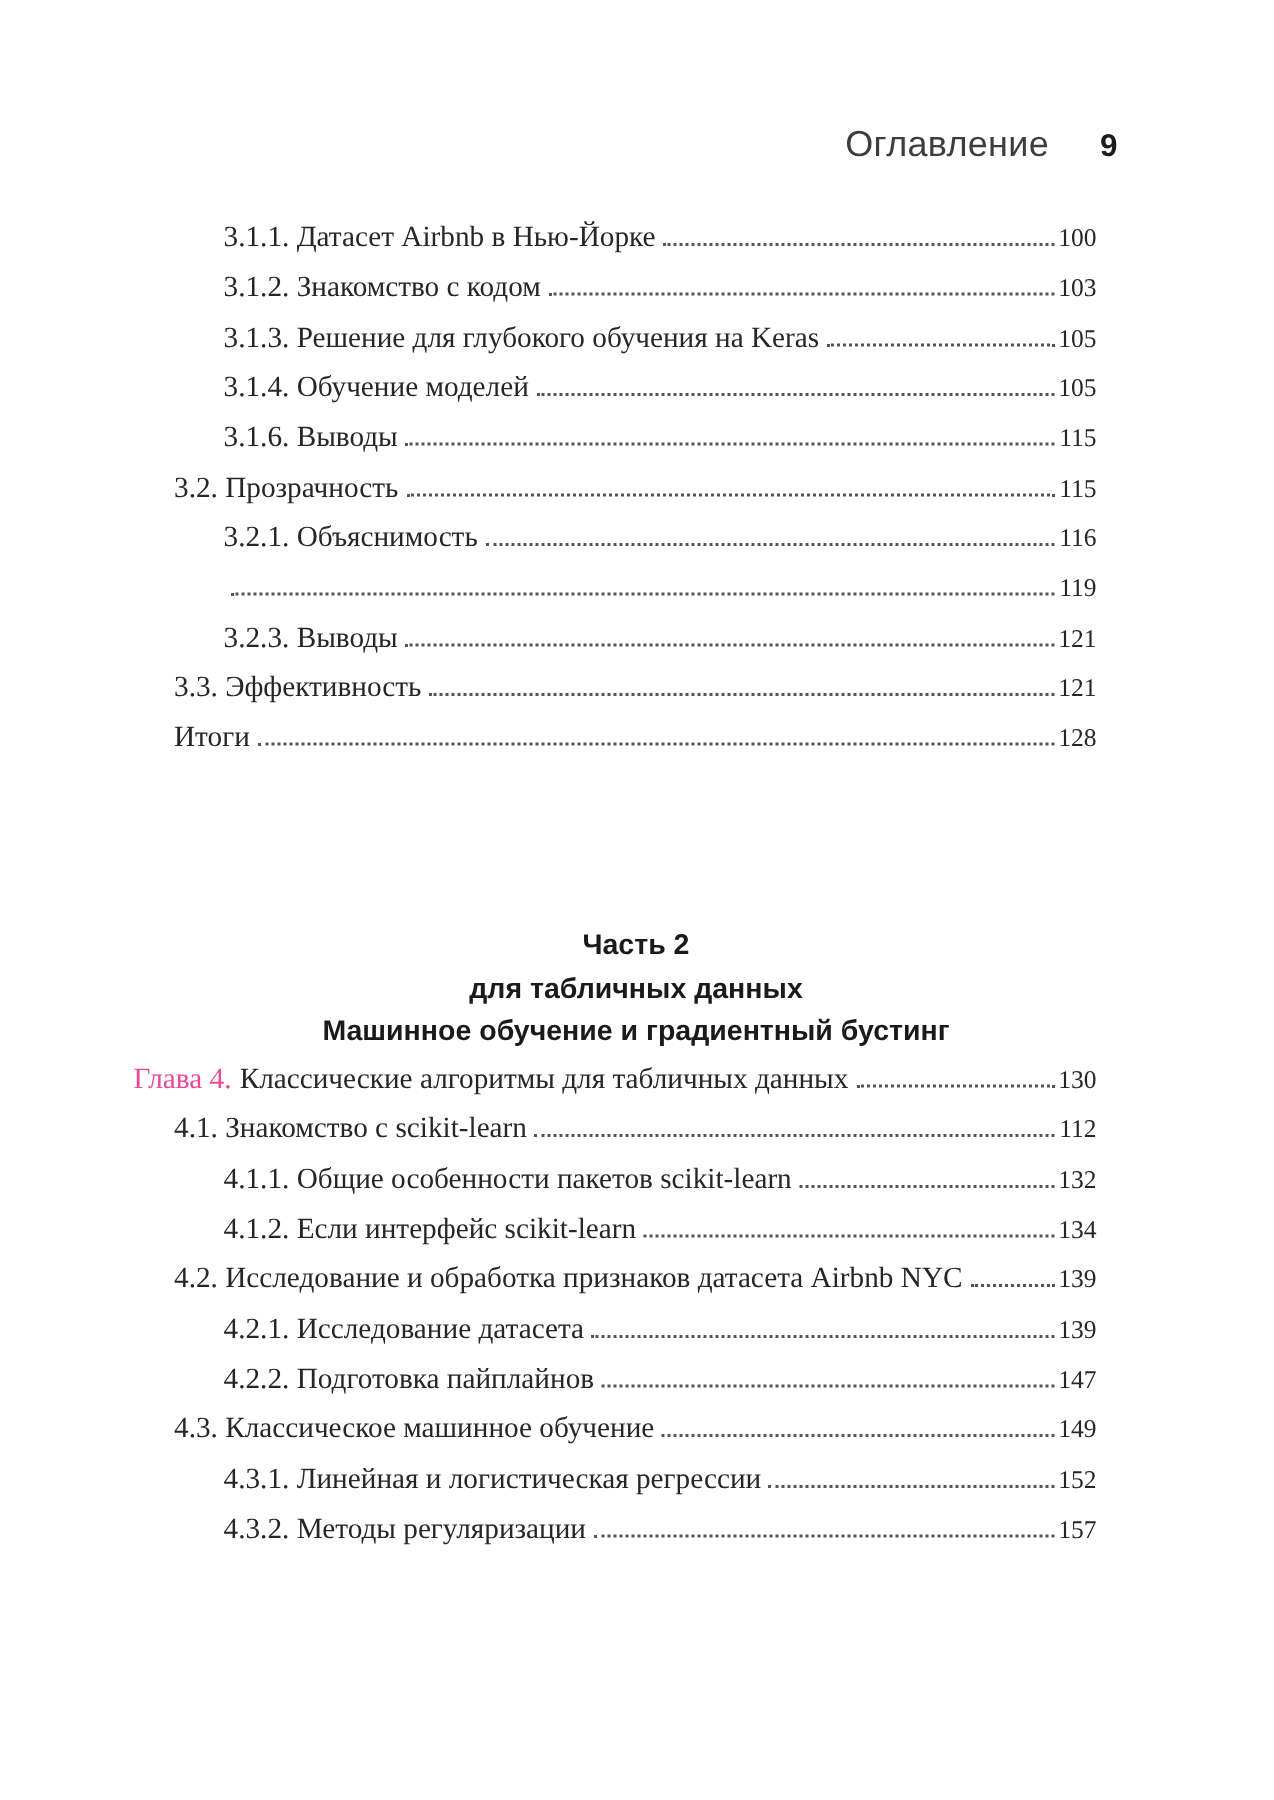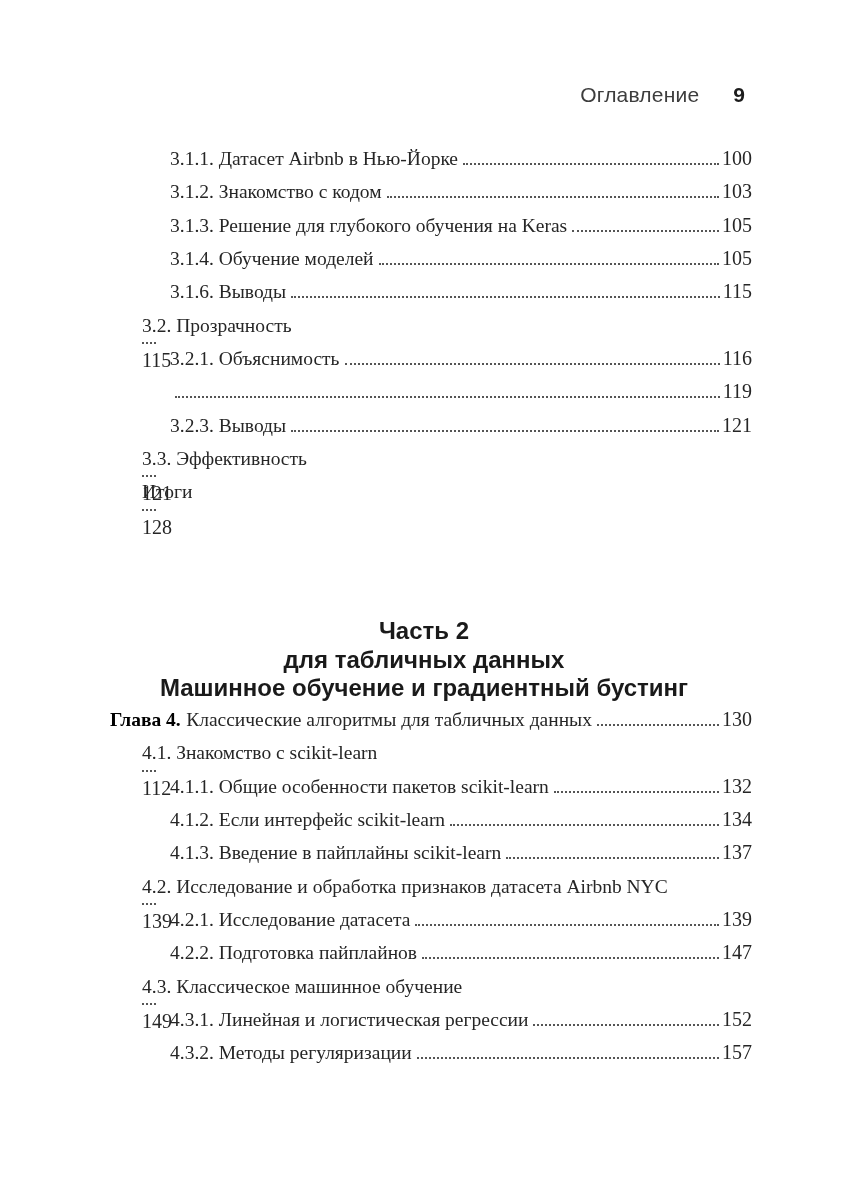--- a/index.html
+++ b/index.html
@@ -20,76 +20,76 @@
   .runhead {
     position: absolute;
     top: 83px; left: 103px; width: 642px;
     display: flex;
     justify-content: flex-end;
     align-items: baseline;
     gap: 34px;
     font-family: "Liberation Sans", "DejaVu Sans", sans-serif;
   }
   .runhead-title {
-    font-size: 21px;
+    font-size: 24px;
     color: #3d3d3d;
     letter-spacing: 0.2px;
   }
   .runhead-page {
     font-size: 21px;
     font-weight: 700;
     color: #1c1c1c;
   }
 
   
   .toc {
     position: absolute;
-    left: 110px; width: 642px;
+    left: 89px; width: 642px;
   }
   .toc-part1 { top: 142px; }
   .toc-part2 { top: 703px; }
 
   .row {
     display: flex;
     align-items: baseline;
     height: 33.35px;
     line-height: 33.35px;
     white-space: nowrap;
     font-size: 19.5px;
     color: #262626;
   }
   .row .prefix:not(:empty) {
-    font-weight: 700;
+    font-weight: 400;
     margin-right: 0.28em;
-    color: #000000;
-  }
-  .lvl1 { padding-left: 27px; flex-direction: column; }
+    color: #ec4899;
+  }
+  .lvl1 { padding-left: 27px; }
   .lvl2 { padding-left: 60px; }
 
   .leader {
     flex: 1 1 auto;
     min-width: 14px;
     height: 4px;
     align-self: baseline;
     border-bottom: 2px dotted #555555;
     margin: 0 3px 0 5px;
   }
   .pagenum {
-    font-size: 20px;
+    font-size: 17px;
     color: #262626;
   }
 
   
   .part-heading {
     position: absolute;
     top: 617px; left: 103px; width: 642px;
     text-align: center;
     font-family: "Liberation Sans", "DejaVu Sans", sans-serif;
     font-weight: 700;
-    font-size: 24px;
+    font-size: 19px;
     line-height: 28.5px;
     color: #1a1a1a;
   }
 </style>
 </head>
 <body>
 
 <div class="page">
 
   <div class="runhead">
@@ -189,26 +189,20 @@
         <span class="label">4.1.1. Общие особенности пакетов scikit-learn</span>
         <span class="leader"></span>
         <span class="pagenum">132</span>
       </div>
     <div class="row lvl2">
         <span class="prefix"></span>
         <span class="label">4.1.2. Если интерфейс scikit-learn</span>
         <span class="leader"></span>
         <span class="pagenum">134</span>
       </div>
-    <div class="row lvl2">
-        <span class="prefix"></span>
-        <span class="label">4.1.3. Введение в пайплайны scikit-learn</span>
-        <span class="leader"></span>
-        <span class="pagenum">137</span>
-      </div>
     <div class="row lvl1">
         <span class="prefix"></span>
         <span class="label">4.2. Исследование и обработка признаков датасета Airbnb NYC</span>
         <span class="leader"></span>
         <span class="pagenum">139</span>
       </div>
     <div class="row lvl2">
         <span class="prefix"></span>
         <span class="label">4.2.1. Исследование датасета</span>
         <span class="leader"></span>

